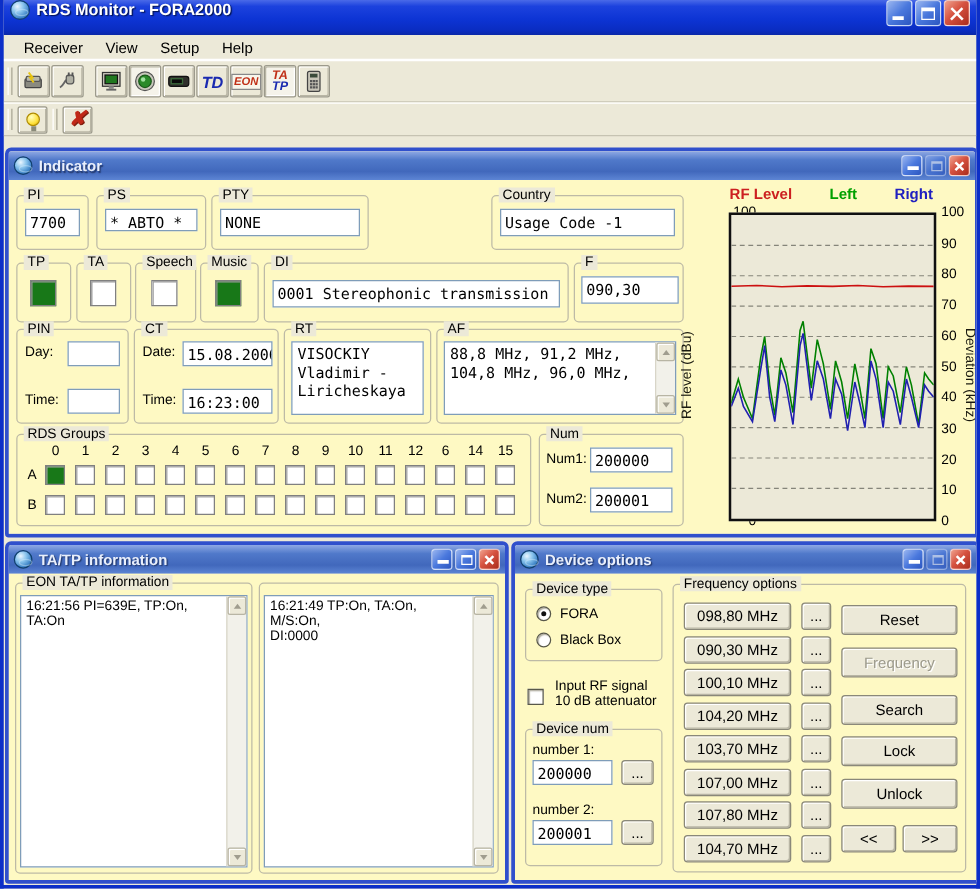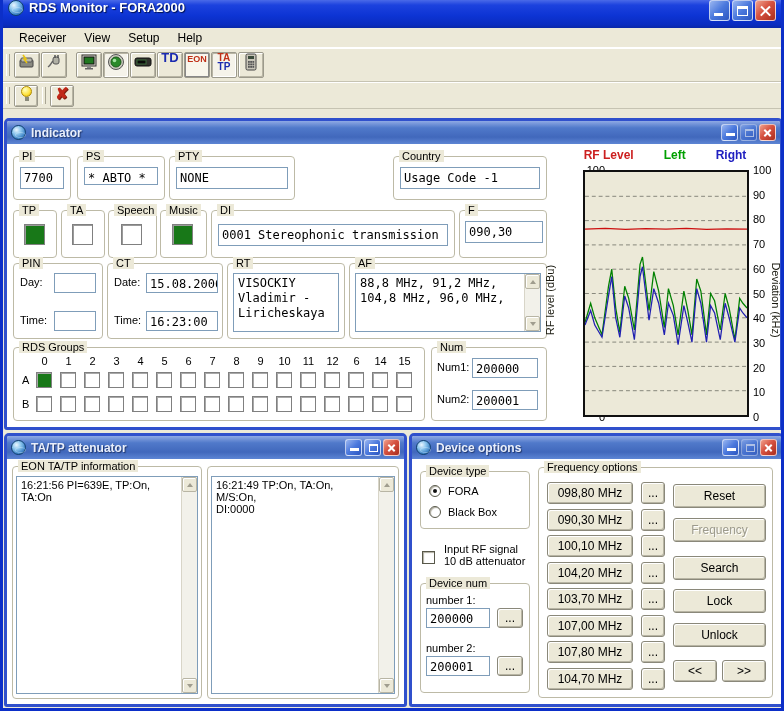--- a/index.html
+++ b/index.html
@@ -38,42 +38,42 @@
       padding-left:8px; gap:2px; border-bottom:1px solid #ffffff; }
   .menu-item { padding:2px 8px; font-size:12px; }
   .toolbar { position:relative; background:#ece9d8; display:flex; align-items:center;
       border-top:1px solid #fff; border-bottom:1px solid #c6c3b2; }
   .toolbar.t1 { height:34px; } .toolbar.t2 { height:27px; }
   .grip { width:4px; height:70%; margin:0 4px 0 3px; border-left:1px solid #fff;
       border-right:1px solid #a8a593; }
   .tibtn { width:26px; height:26px; margin-right:1px; background:#ece9d8;
       border:1px solid #9c9a8c; border-radius:2px;
       box-shadow:inset 1px 1px 0 #fff, inset -1px -1px 0 #b8b5a4;
-      display:flex; justify-content:center; position:relative; }
+      display:flex; align-items:center; justify-content:center; position:relative;font-style:italic; }
   .tibtn.pressed { background:#f5f3ea;
       box-shadow:inset 1px 1px 0 #b8b5a4, inset -1px -1px 0 #fff; }
   .tsep { width:8px; }
   .txt-ic { font-weight:bold; font-size:10px; line-height:9px; letter-spacing:0; }
   .td-ic { color:#1a2ab0; font-size:13px; }
   .eon-ic { color:#c03018; font-size:9px; border:1px solid #888; padding:1px; background:#f8f6ec;}
   .tatp-ic span { display:block; }
   .tatp-ic .r { color:#c03018; } .tatp-ic .b { color:#1a2ab0; }
 
   
   .win { position:absolute; border:3px solid #3050cc; border-radius:5px 5px 3px 3px;
       background:#ece9d8; overflow:hidden; }
   .wtitle { height:23px; display:flex; align-items:center; padding:0 4px;
       background:linear-gradient(180deg,#8fa9e4 0%,#5079ca 30%,#4168bc 70%,#5d85d4 100%); }
   .wtitle .ttext { color:#e9effb; font-weight:bold; font-size:12px; margin-left:5px;
       text-shadow:1px 1px 1px #20366a; }
   .wtitle .globe { width:15px; height:15px; }
   .wtitle .tbtn { width:17px; height:17px; }
   .wtitle .g-x:before,.wtitle .g-x:after { top:7px; height:2px; }
   .wtitle .g-max { width:9px; height:8px; border-top-width:2px; top:4px; }
-  .wbody { position:relative; width:100%; height:calc(100% - 23px); background:#ffffff; }
+  .wbody { position:relative; width:100%; height:calc(100% - 23px); background:#fef9c3; }
 
   
   .grp { position:absolute; border:1px solid #bdbaa6; border-radius:4px; }
   .grp > .cap { position:absolute; top:-7px; left:5px; background:#ece9d8;
       padding:0 3px; font-size:11px; white-space:nowrap; }
 
   .inp { position:absolute; background:#fff; border:1px solid #7f9db9;
       font-family:"DejaVu Sans Mono", monospace; font-size:12px; line-height:18px;
       padding:1px 3px; overflow:hidden; white-space:pre-line; }
   .lbl { position:absolute; font-size:11px; }
@@ -461,21 +461,21 @@
               </svg>
           </div>
         </div>
 
       </div>
     </div>
 
     <div class="win" style="left:1px; top:321px; width:403px; height:274px;">
       <div class="wtitle">
         <div class="globe"></div>
-        <span class="ttext">TA/TP attenuator</span>
+        <span class="ttext">TA/TP information</span>
         <div class="tbtns">
           <div class="tbtn">
               <div class="g-min"></div>
             </div>
           <div class="tbtn">
               <div class="g-max"></div>
             </div>
           <div class="tbtn close">
               <div class="g-x"></div>
             </div>

